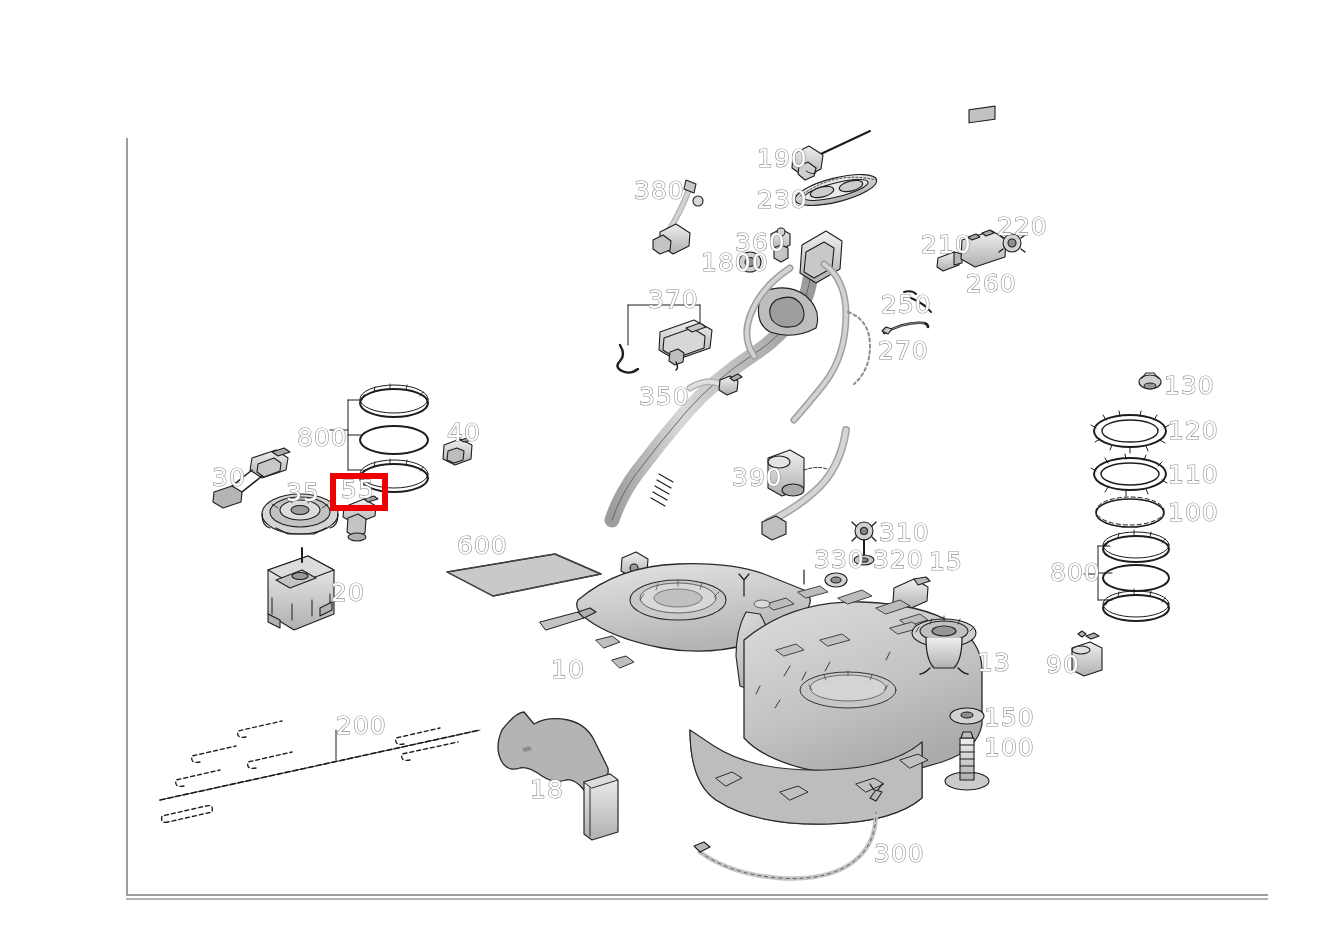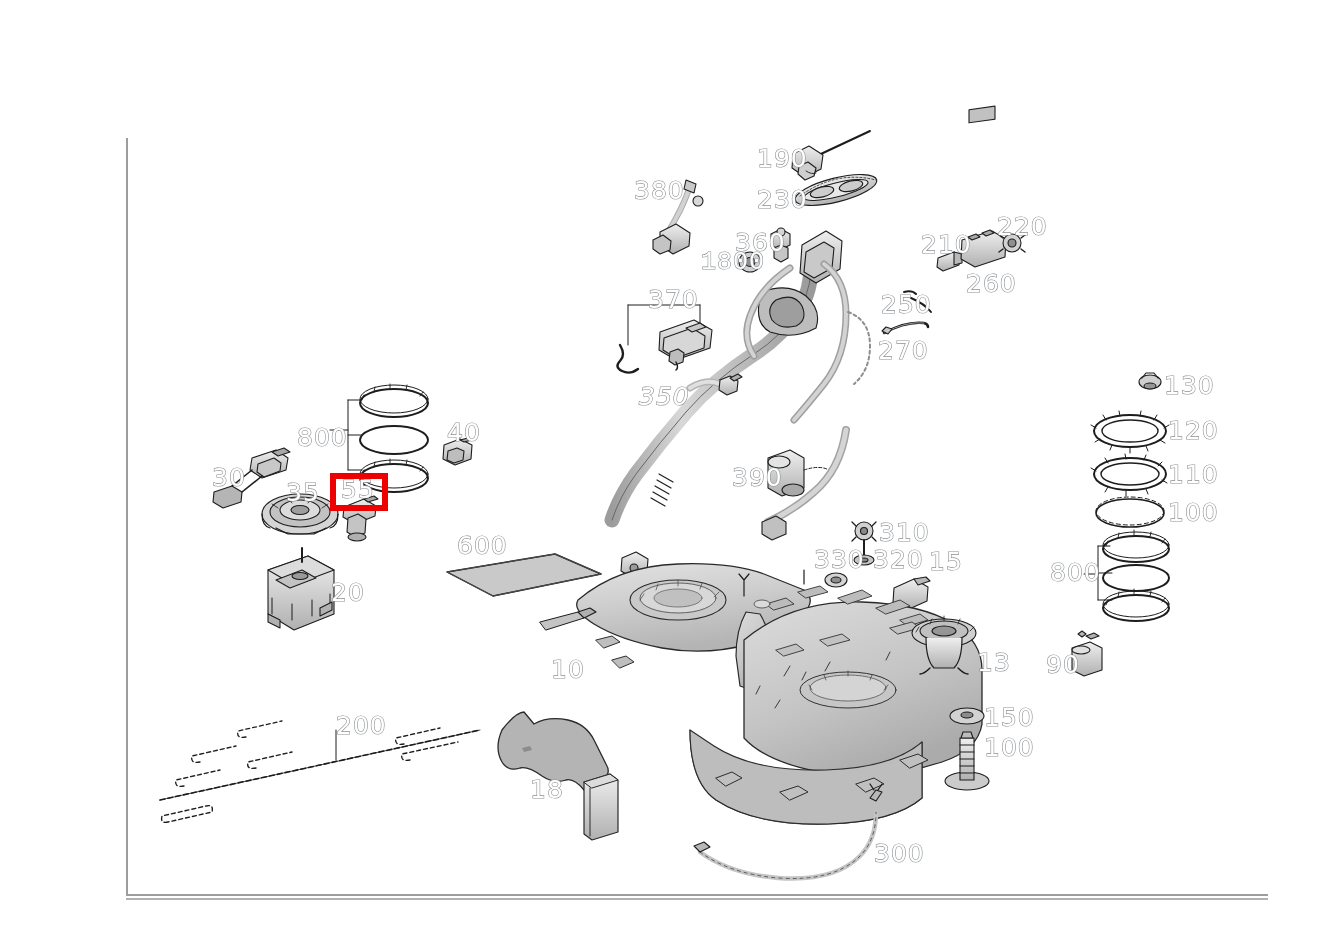--- a/index.html
+++ b/index.html
@@ -463,27 +463,27 @@
       </g>
     </g>
   </svg>
 
   <div class="lbl" style="left:757px;top:146px;">190</div>
   <div class="lbl" style="left:634px;top:178px;">380</div>
   <div class="lbl" style="left:757px;top:187px;">230</div>
   <div class="lbl" style="left:735px;top:230px;">360</div>
   <div class="lbl" style="left:997px;top:214px;">220</div>
   <div class="lbl" style="left:921px;top:232px;">210</div>
-  <div class="lbl" style="left:701px;top:250px;font-family:Liberation Mono, monospace;">1800</div>
+  <div class="lbl" style="left:701px;top:250px;">1800</div>
   <div class="lbl" style="left:966px;top:271px;">260</div>
   <div class="lbl" style="left:881px;top:292px;">250</div>
   <div class="lbl" style="left:648px;top:287px;">370</div>
   <div class="lbl" style="left:878px;top:338px;">270</div>
   <div class="lbl" style="left:1164px;top:373px;">130</div>
-  <div class="lbl" style="left:639px;top:384px;font-style:italic;">350</div>
+  <div class="lbl" style="left:639px;top:384px;">350</div>
   <div class="lbl" style="left:1168px;top:418px;">120</div>
   <div class="lbl" style="left:297px;top:425px;">800</div>
   <div class="lbl" style="left:447px;top:420px;">40</div>
   <div class="lbl" style="left:1168px;top:462px;">110</div>
   <div class="lbl" style="left:212px;top:465px;">30</div>
   <div class="lbl" style="left:732px;top:465px;">390</div>
   <div class="lbl" style="left:286px;top:480px;">35</div>
   <div class="lbl" style="left:341px;top:477px;">55</div>
   <div class="lbl" style="left:1168px;top:500px;">100</div>
   <div class="lbl" style="left:879px;top:520px;">310</div>

